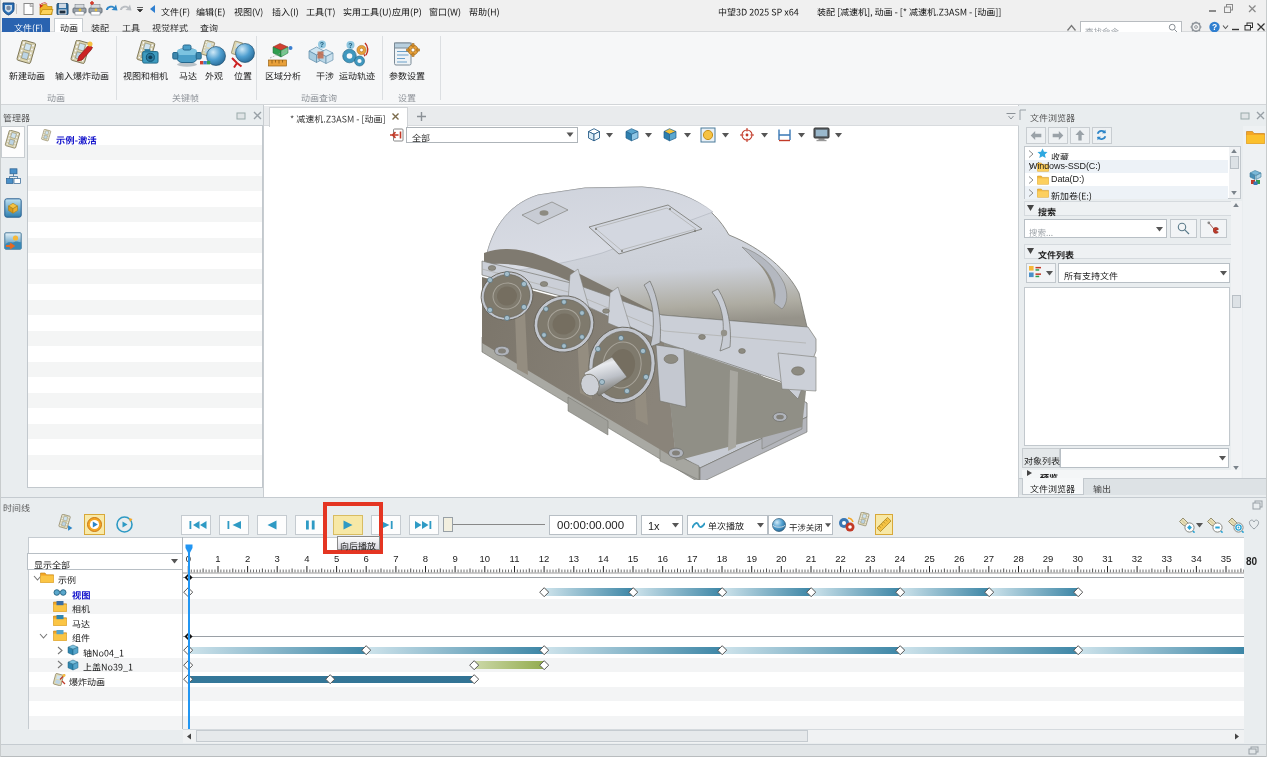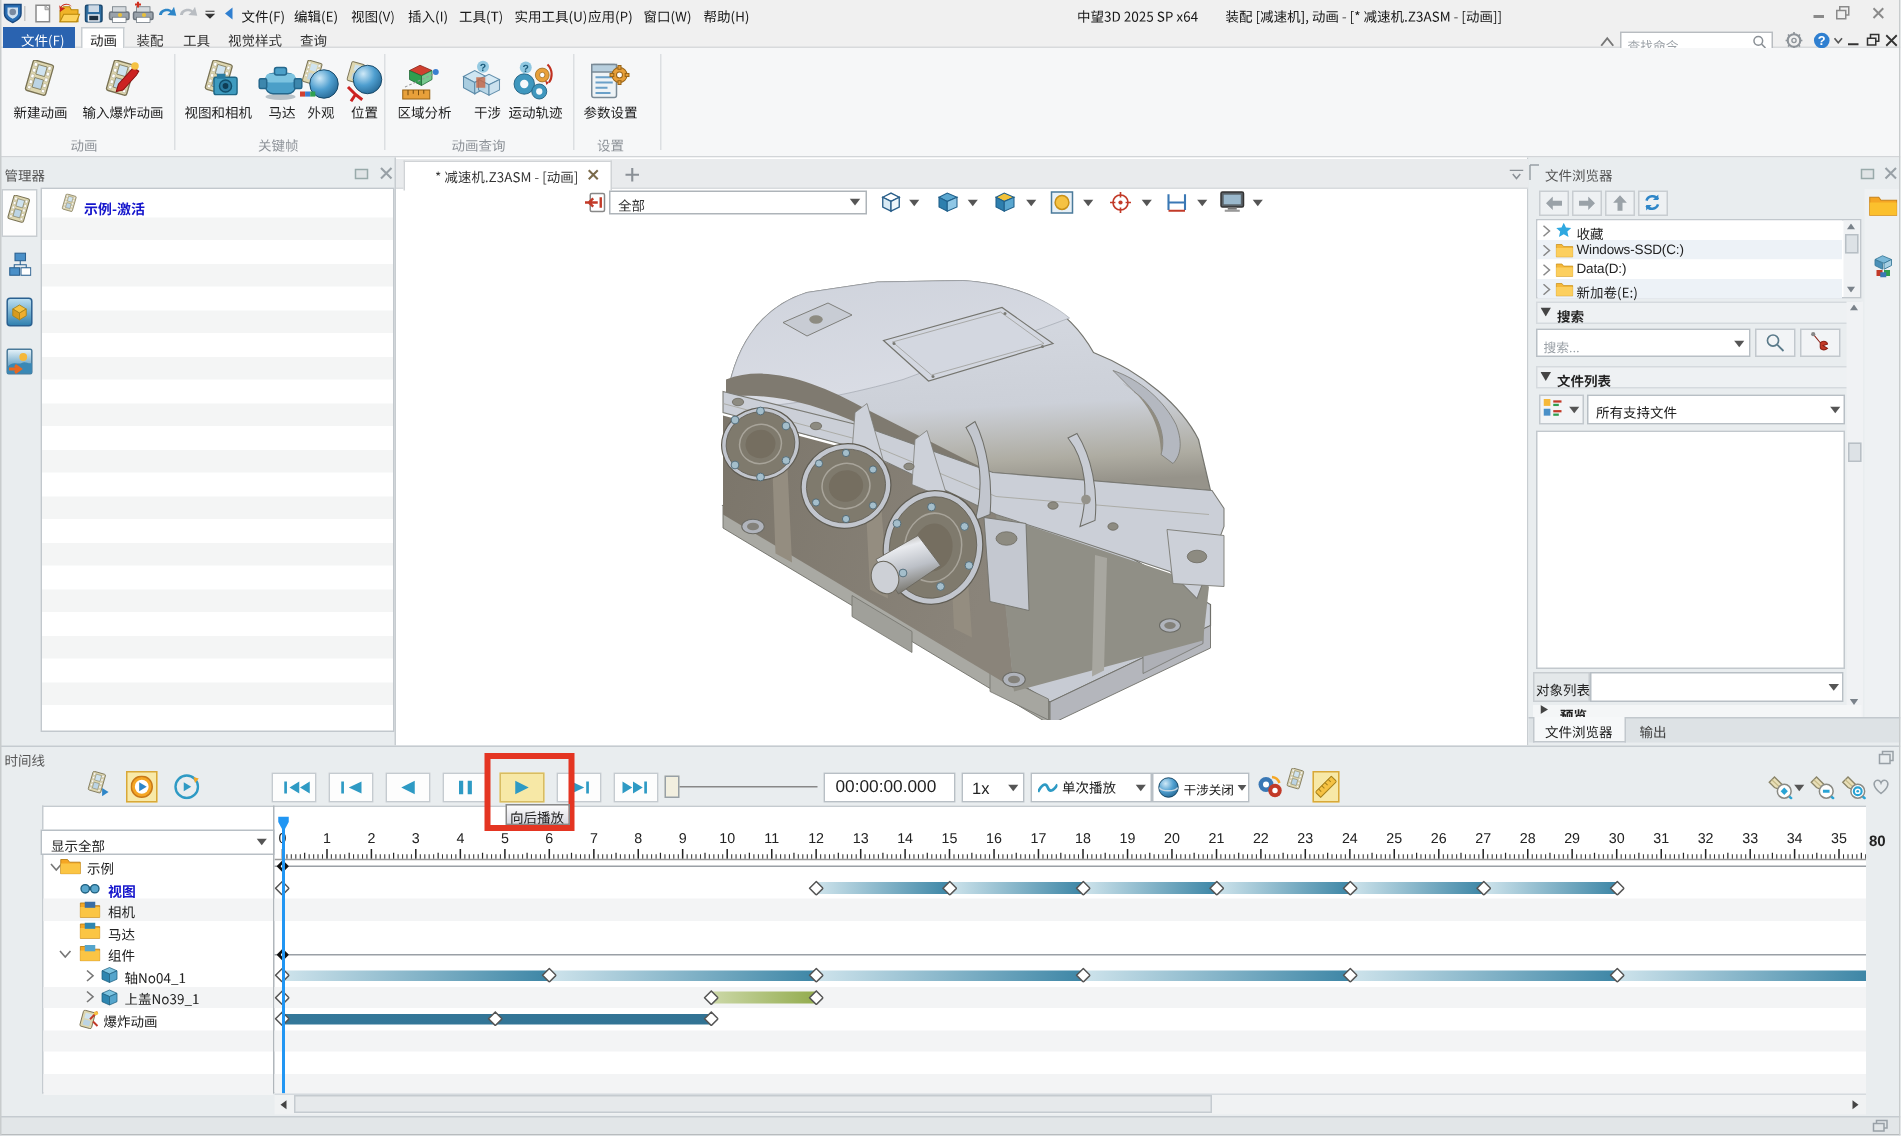--- a/index.html
+++ b/index.html
@@ -719,21 +719,21 @@
         <path d="M5.3 5.3H7.2C7.1 6.4 6.8 7.4 6.3 8.2C5.9 7.4 5.5 6.4 5.2 5.4ZM5.2 2.9C4.9 4.4 4.5 5.9 3.7 6.8C3.8 7 4.1 7.3 4.2 7.4C4.4 7.1 4.7 6.7 4.9 6.2C5.2 7.2 5.5 8.1 6 8.8C5.4 9.6 4.7 10.2 3.8 10.6C4 10.8 4.2 11 4.3 11.2C5.1 10.7 5.8 10.1 6.3 9.4C6.9 10.1 7.5 10.7 8.2 11.1C8.3 11 8.5 10.7 8.7 10.6C7.9 10.2 7.3 9.6 6.7 8.8C7.3 7.9 7.7 6.7 7.9 5.3H8.6V4.6H5.5C5.7 4.1 5.8 3.6 5.9 3ZM0.8 9.5C1 9.4 1.3 9.3 2.9 8.7V11.2H3.6V3H2.9V8L1.5 8.5V3.9H0.9V8.3C0.9 8.7 0.7 8.8 0.5 8.9C0.7 9.1 0.8 9.4 0.8 9.5Z M16.5 6.2C16.4 7 16.1 7.7 15.8 8.3C15.7 7.6 15.6 6.7 15.6 5.6H17.6V5.1H17L17.2 4.9C17.1 4.6 16.7 4.4 16.3 4.2L15.9 4.5C16.2 4.6 16.5 4.9 16.7 5.1H15.6L15.5 4.5H15.3V4.1H17.5V3.5H15.3V2.9H14.6V3.5H12.3V2.9H11.7V3.5H9.5V4.1H11.7V4.7H12.3V4.1H14.6V4.7H14.9L14.9 5.1H11V6.6H10.3V5.1H9.8V7.5H10.3V7.2H11V7.6V7.9H9.4V8.5H9.9V8.9C9.9 9.5 9.8 10.3 9.3 10.9C9.4 10.9 9.6 11.1 9.7 11.2C10.3 10.5 10.4 9.6 10.4 8.9V8.5H11C11 9.3 10.8 10.2 10.5 10.9C10.6 10.9 10.9 11.1 11 11.2C11.5 10.2 11.6 8.7 11.6 7.6V5.6H15C15 7.1 15.2 8.2 15.4 9.1C15.2 9.4 15.1 9.7 14.8 9.9V9.6H13.8V9H14.8V7.3H13.8V6.7H14.8V6.2H12.1V10.7H12.6V10.1H14.7C14.4 10.4 14.2 10.6 13.9 10.8C14 10.9 14.3 11.1 14.4 11.2C14.9 10.8 15.3 10.4 15.6 9.9C15.9 10.7 16.4 11.2 16.9 11.2C17.4 11.2 17.6 10.9 17.7 9.7C17.5 9.7 17.4 9.6 17.2 9.4C17.2 10.3 17.1 10.6 16.9 10.6C16.6 10.6 16.3 10.1 16 9.3C16.5 8.4 16.9 7.4 17.1 6.3ZM13.3 9.6H12.6V9H13.3ZM13.3 7.3H12.6V6.7H13.3ZM12.6 7.7H14.3V8.5H12.6Z" fill="#222"></path>
       </svg></div>
 <div class="ab" style="left:1025px;top:160px;width:203px;height:13px;background:#edf2f7"></div>
 <svg class="ab" style="left:1028px;top:163px" width="6" height="8" viewBox="0 0 6 8">
       <path d="M1 0.5 L5 4 L1 7.5" fill="none" stroke="#888" stroke-width="1"></path>
     </svg>
 <svg class="ab" style="left:1037px;top:162px" width="12" height="10" viewBox="0 0 12 10">
       <path d="M0.5 1 h3.8 l1.1 1.4 h6.1 v6.8 h-11 Z" fill="#f5b83a" stroke="#c8901a" stroke-width=".5"></path>
       <path d="M0.5 3.3 h11 v5.9 h-11 Z" fill="#fccf5e"></path>
     </svg>
-<div class="ab lat" style="left:1051px;top:161px;font-size:9px;letter-spacing:-0.1px">Windows-SSD(C:)</div>
+<div class="ab lat" style="left:1029px;top:161px;font-size:9px;letter-spacing:-0.1px">Windows-SSD(C:)</div>
 <div class="ab" style="left:1025px;top:173px;width:203px;height:13px;background:#fff"></div>
 <svg class="ab" style="left:1028px;top:176px" width="6" height="8" viewBox="0 0 6 8">
       <path d="M1 0.5 L5 4 L1 7.5" fill="none" stroke="#888" stroke-width="1"></path>
     </svg>
 <svg class="ab" style="left:1037px;top:175px" width="12" height="10" viewBox="0 0 12 10">
       <path d="M0.5 1 h3.8 l1.1 1.4 h6.1 v6.8 h-11 Z" fill="#f5b83a" stroke="#c8901a" stroke-width=".5"></path>
       <path d="M0.5 3.3 h11 v5.9 h-11 Z" fill="#fccf5e"></path>
     </svg>
 <div class="ab lat" style="left:1051px;top:174px;font-size:9px;letter-spacing:-0.1px">Data(D:)</div>
 <div class="ab" style="left:1025px;top:186px;width:203px;height:13px;background:#edf2f7"></div>

